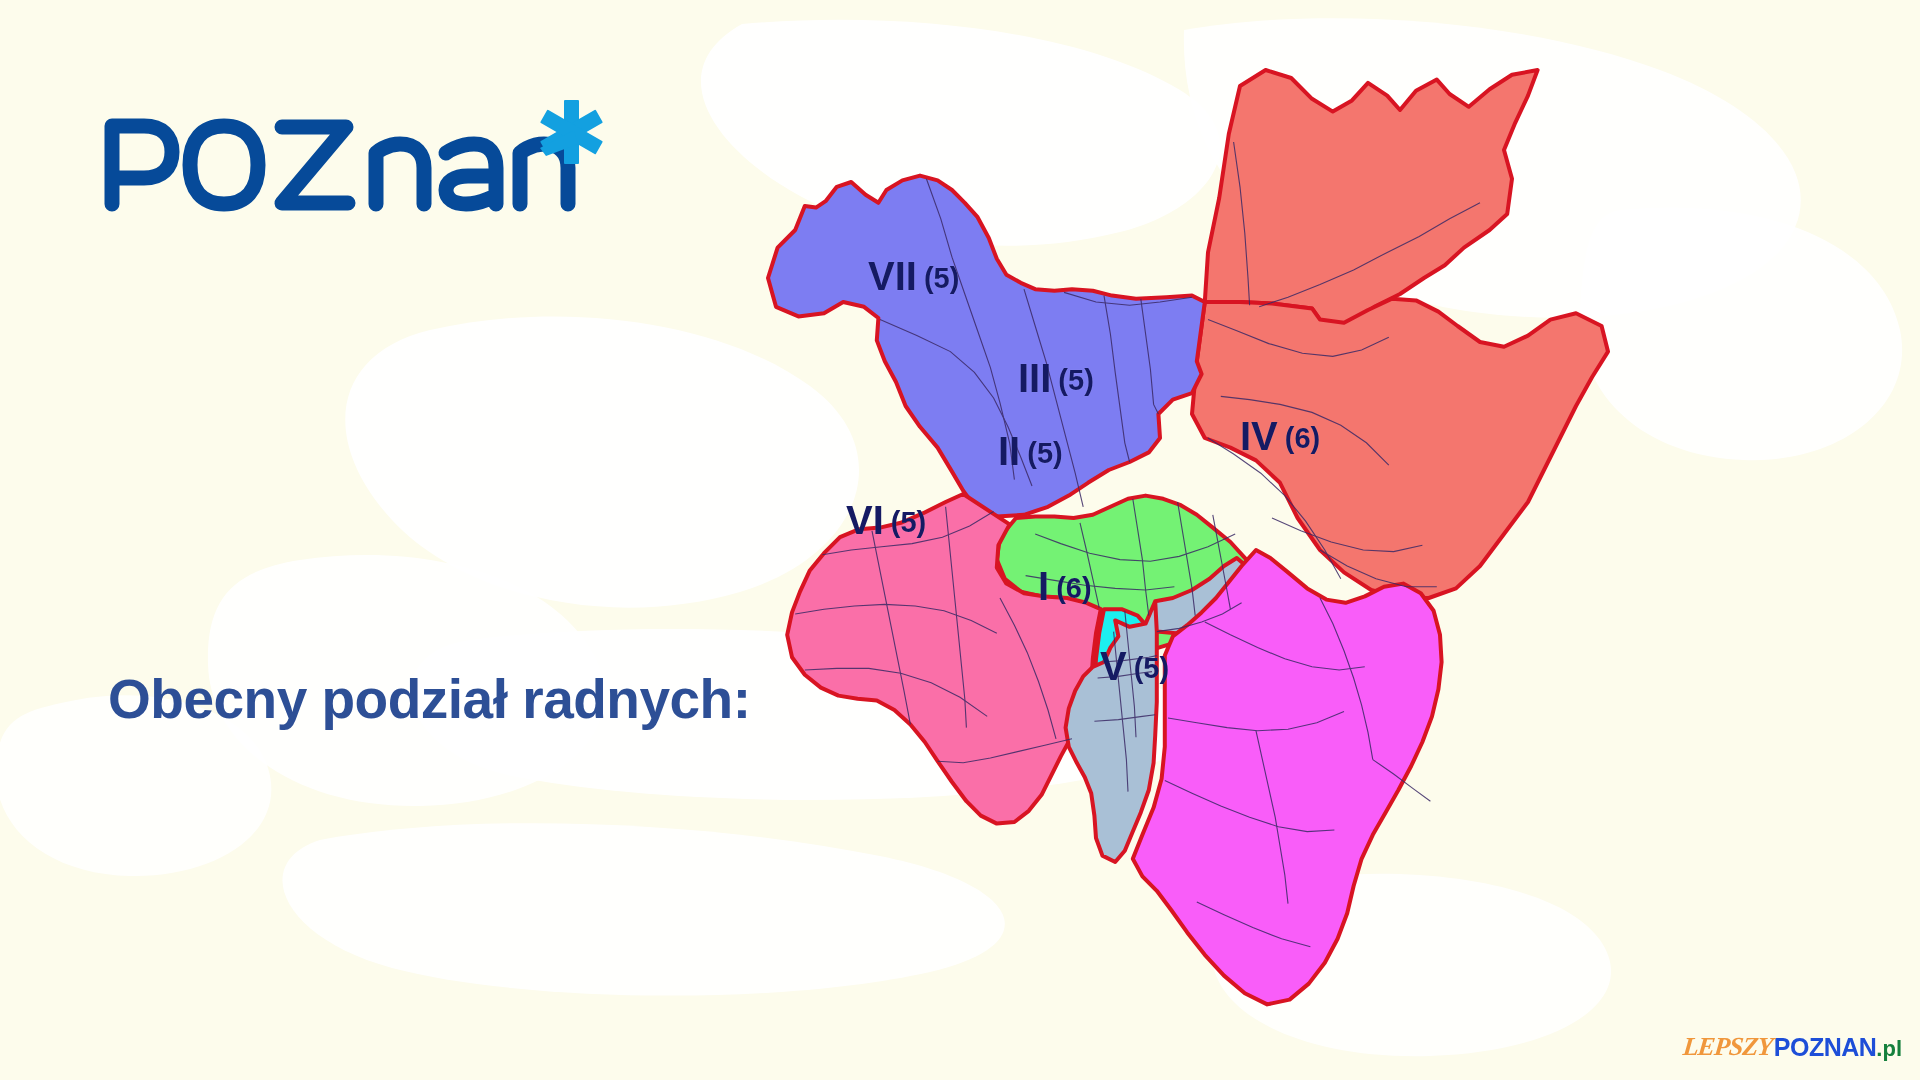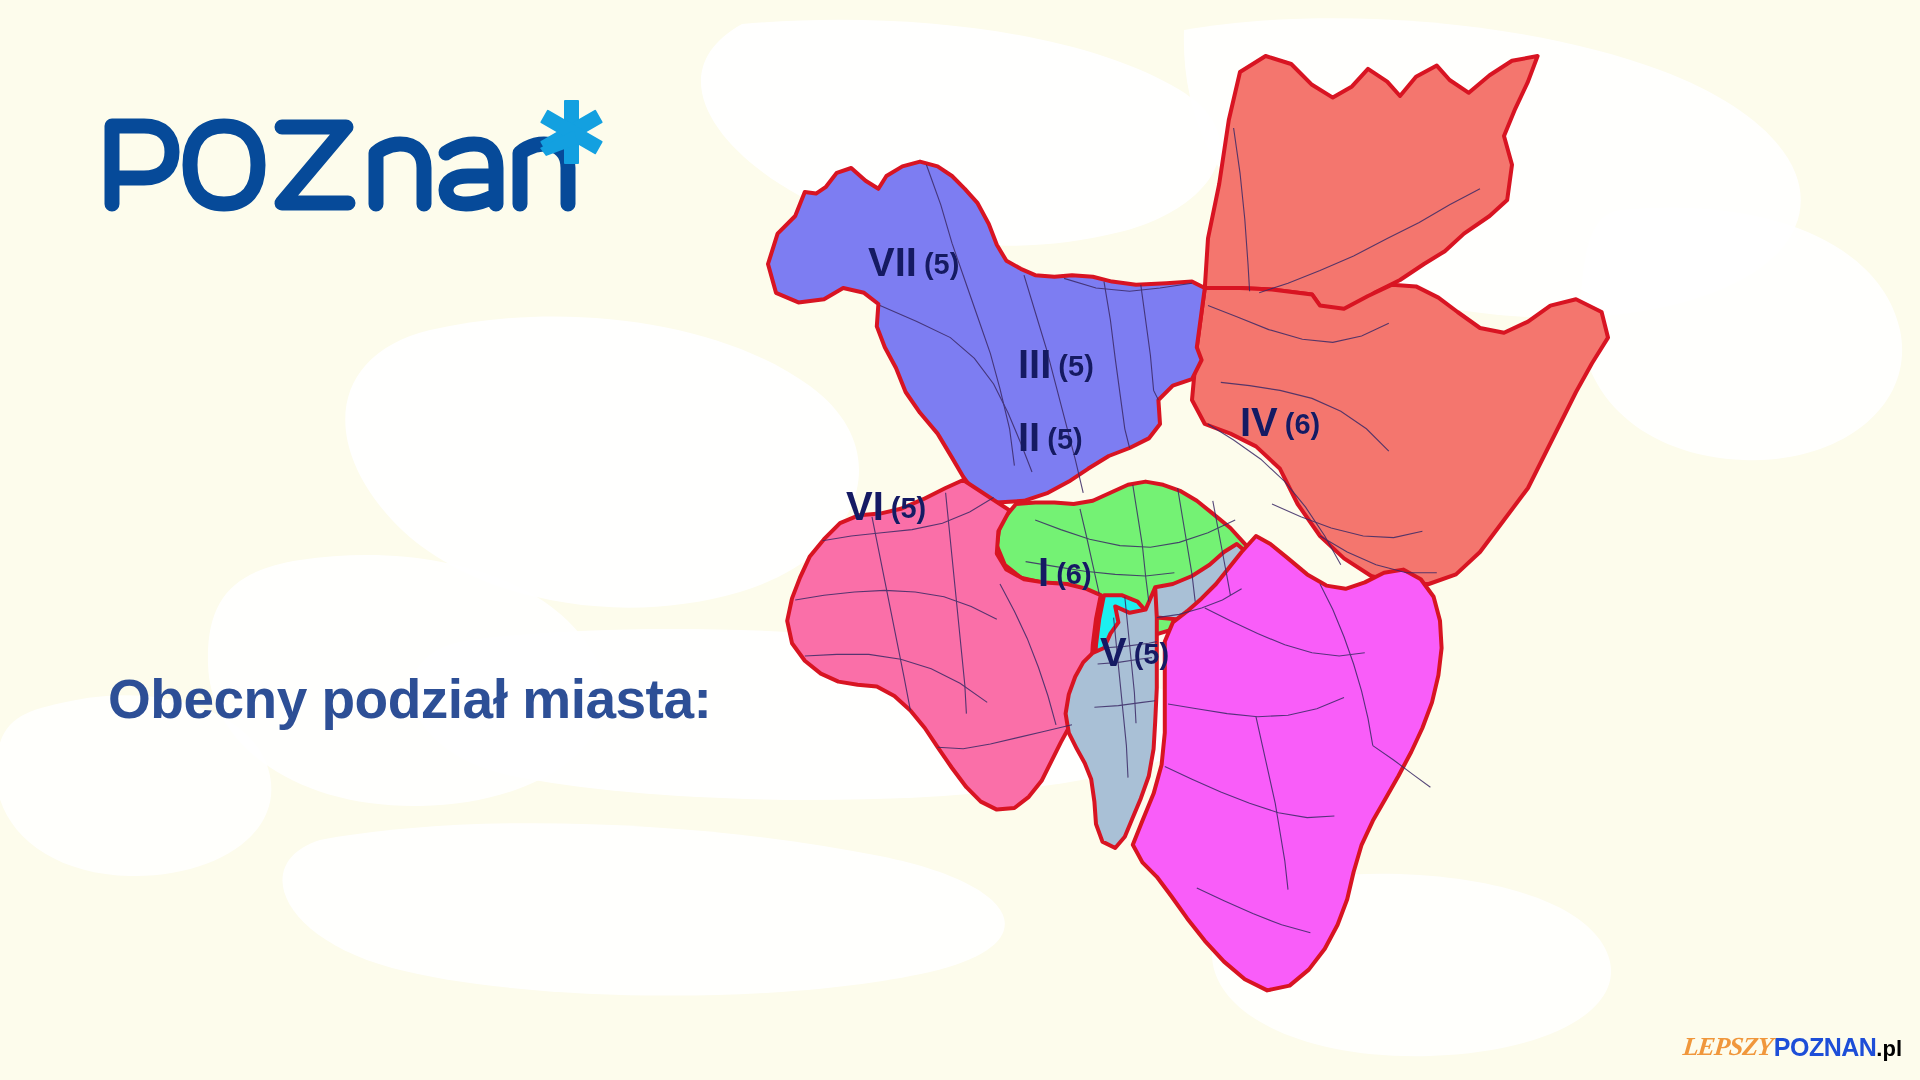--- a/index.html
+++ b/index.html
@@ -60,21 +60,21 @@
     white-space: nowrap;
   }
   #copy .line.l1 { font-size: 55px; }
   #copy .line.l2 { font-size: 55px; }
   #copy .line.l3 { font-size: 55px; margin-top: 10px; }
 
   
   #map {
     position: absolute;
     left: 760px;
-    top: 24px;
+    top: 38px;
     width: 1120px;
     height: 1040px;
   }
   #map svg { display: block; overflow: visible; }
 
   .district-path {
     stroke: #d81422;
     stroke-width: 5;
     stroke-linejoin: round;
   }
@@ -123,21 +123,21 @@
     font-weight: bold;
     font-size: 25px;
     color: #1d4ed8;
     letter-spacing: -0.5px;
     margin-bottom: 4px;
   }
   #wm-brand .pl {
     font-family: "Liberation Sans", sans-serif;
     font-weight: bold;
     font-size: 22px;
-    color: #000000;
+    color: #15803d;
     margin-bottom: 4px;
   }
 </style>
 </head>
 <body>
 
 <div id="canvas">
 
   <svg class="wm-layer" width="1920" height="1080" viewBox="0 0 1920 1080">
     <g fill="#ffffff">
@@ -189,21 +189,21 @@
       <g fill="#13a0e0">
         <rect x="464" y="4" width="15" height="64" rx="1"></rect>
         <rect x="464" y="4" width="15" height="64" rx="1" transform="rotate(60 471.5 36)"></rect>
         <rect x="464" y="4" width="15" height="64" rx="1" transform="rotate(120 471.5 36)"></rect>
         <polygon points="440,52 474,34 478,48 446,60"></polygon>
       </g>
     </svg>
   </div>
 
   <div id="copy">
-    <span class="line l1">Obecny podział miasta:</span>
+    <span class="line l1">Obecny podział radnych:</span>
   </div>
 
   <div id="map">
     <svg width="1120" height="1040" viewBox="0 0 1400 1300" aria-label="Poznan districts">
 
       <path class="district-path" fill="#f4766e" d="M600,60 L586,120 L574,200 L560,268 L556,330 L575,330 L600,330
                L640,332 L690,338 L700,352 L712,360 L740,356 L768,336 L800,320
                L830,300 L856,284 L880,262 L912,240 L934,220 L940,176 L930,140
                L944,106 L960,72 L972,40 L940,46 L912,64 L886,86 L862,70 L846,52
                L820,66 L800,90 L784,72 L760,56 L740,78 L716,92 L690,76 L664,50
@@ -311,21 +311,21 @@
     </svg>
 
     <div class="map-label" style="left:108px; top:218px;">
       <span class="rn">VII</span><span class="cnt">(5)</span>
     </div>
 
     <div class="map-label" style="left:258px; top:320px;">
       <span class="rn">III</span><span class="cnt">(5)</span>
     </div>
 
-    <div class="map-label" style="left:238px; top:393px;margin-left:20px;">
+    <div class="map-label" style="left:238px; top:393px;">
       <span class="rn">II</span><span class="cnt">(5)</span>
     </div>
 
     <div class="map-label" style="left:278px; top:528px;">
       <span class="rn">I</span><span class="cnt">(6)</span>
     </div>
 
     <div class="map-label" style="left:480px; top:378px;">
       <span class="rn">IV</span><span class="cnt">(6)</span>
     </div>

